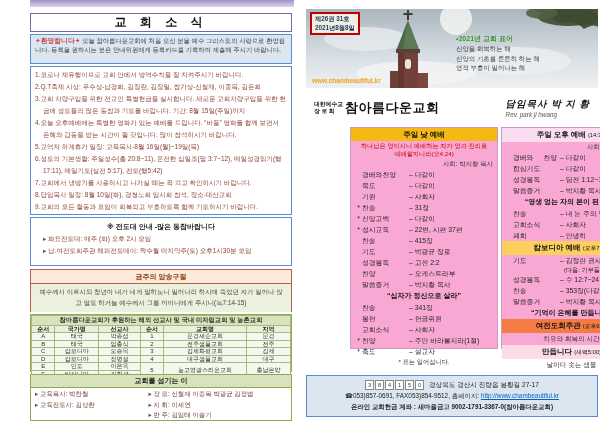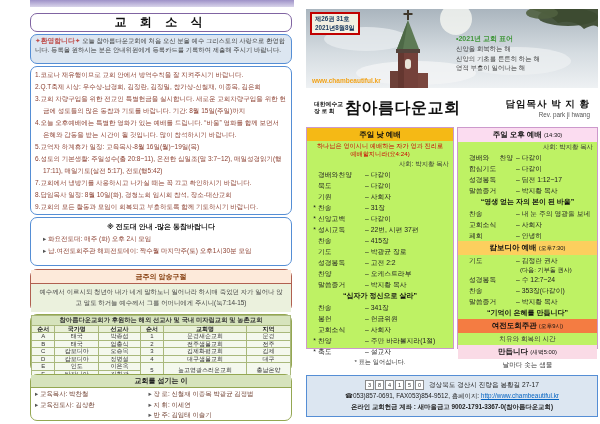--- a/index.html
+++ b/index.html
@@ -3,21 +3,21 @@
 <meta charset="utf-8">
 <style>
   html,body{margin:0;padding:0;background:#ffffff;}
   body{font-family:"Liberation Sans","DejaVu Sans",sans-serif;color:#222;}
   #sheet{position:relative;width:600px;height:424px;background:#fff;overflow:hidden;}
 
   
   #page-left{position:absolute;left:30px;top:0;width:264px;height:424px;}
   .topbar{position:absolute;left:0;top:0;width:264px;height:7px;
     background:linear-gradient(#9e92c8,#d9d4ea);}
-  .box{position:absolute;left:0;width:262px;box-sizing:border-box;background:#fff;border-radius:7px;}
+  .box{position:absolute;left:0;width:262px;box-sizing:border-box;background:#fff;}
   .title-box{top:13px;height:19px;border:1px solid #8064a2;
     display:flex;align-items:center;justify-content:center;}
   .title-box .t{font-size:12px;font-weight:bold;letter-spacing:5px;color:#111;}
   .welcome-box{top:34px;height:30px;border:1px solid #558ed5;background:#dce6f1;
     padding:1px 4px;font-size:6.3px;line-height:9px;color:#3a3a3a;}
   .welcome-box .wt{color:#c0504d;font-weight:bold;font-size:6.8px;}
   .notices-box{top:66px;height:149px;border:1px solid #558ed5;padding:2px 4px;
     font-size:6.5px;line-height:12px;color:#8b3e2f;}
   .notice{padding-left:8px;text-indent:-8px;}
   .jeondo-box{top:217px;height:49px;border:1px solid #558ed5;padding:2px 4px;}
@@ -54,27 +54,27 @@
   .slogan{position:absolute;left:150px;top:25px;}
   .slogan .sg-t{color:#3f9639;font-weight:bold;font-size:7px;line-height:10px;}
   .slogan .sg-l{color:#3b3b3b;font-size:6.4px;line-height:9.5px;}
   .photo-site{position:absolute;left:6px;bottom:4px;color:#f2a41b;font-weight:bold;
     font-size:6.5px;}
   .namerow{position:absolute;left:0;top:92px;width:292px;height:32px;
     display:flex;align-items:center;justify-content:space-between;padding:0 8px;box-sizing:border-box;}
   .nm-left{display:flex;align-items:center;}
   .denom{font-size:5.8px;font-weight:bold;color:#222;line-height:7px;margin-right:2px;
     text-align:justify;}
-  .church-name{font-size:16px;font-weight:bold;color:#111;letter-spacing:0.5px;}
-  .nm-right{text-align:right;}
+  .church-name{font-size:13px;font-weight:bold;color:#111;letter-spacing:0.5px;}
+  .nm-right{text-align:left;font-style:italic;}
   .pastor{font-size:9.5px;font-weight:bold;color:#111;letter-spacing:1px;}
   .pastor-en{font-size:6.3px;color:#555;}
 
   .wcol{position:absolute;top:127px;height:222px;border:1px solid #cc99cc;
-    box-sizing:border-box;background:#bef264;}
+    box-sizing:border-box;background:#f9a8d4;margin-left:44px;}
   #day-col{left:0;width:148px;}
   #aft-col{left:151px;width:141px;}
   .whead{font-size:7.5px;font-weight:bold;text-align:center;line-height:13px;color:#111;}
   .whead .tm{font-size:5.8px;font-weight:normal;}
   .hd-gold{background:#f5b915;}
   .hd-pink{background:#fbdcf0;}
   .hd-gold2{background:#fccf5e;}
   .hd-orange{background:#f47c42;}
   .hd-pink2{background:#fadbe6;}
   .wbody{padding:0 4px;}

